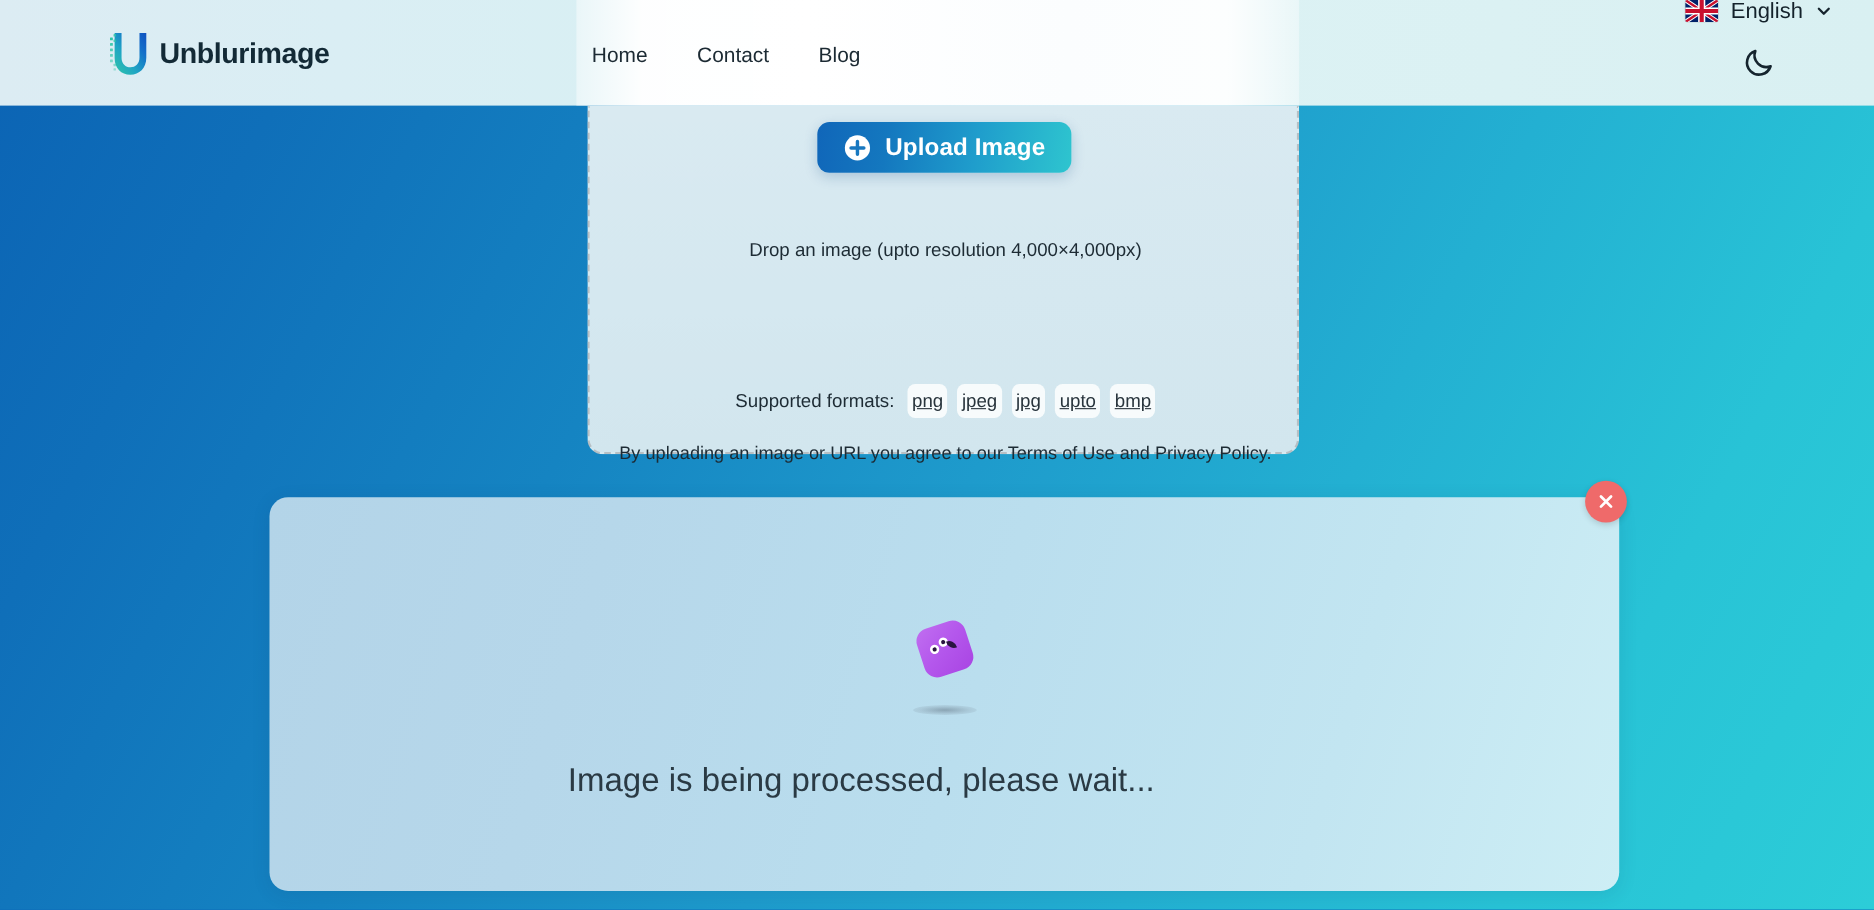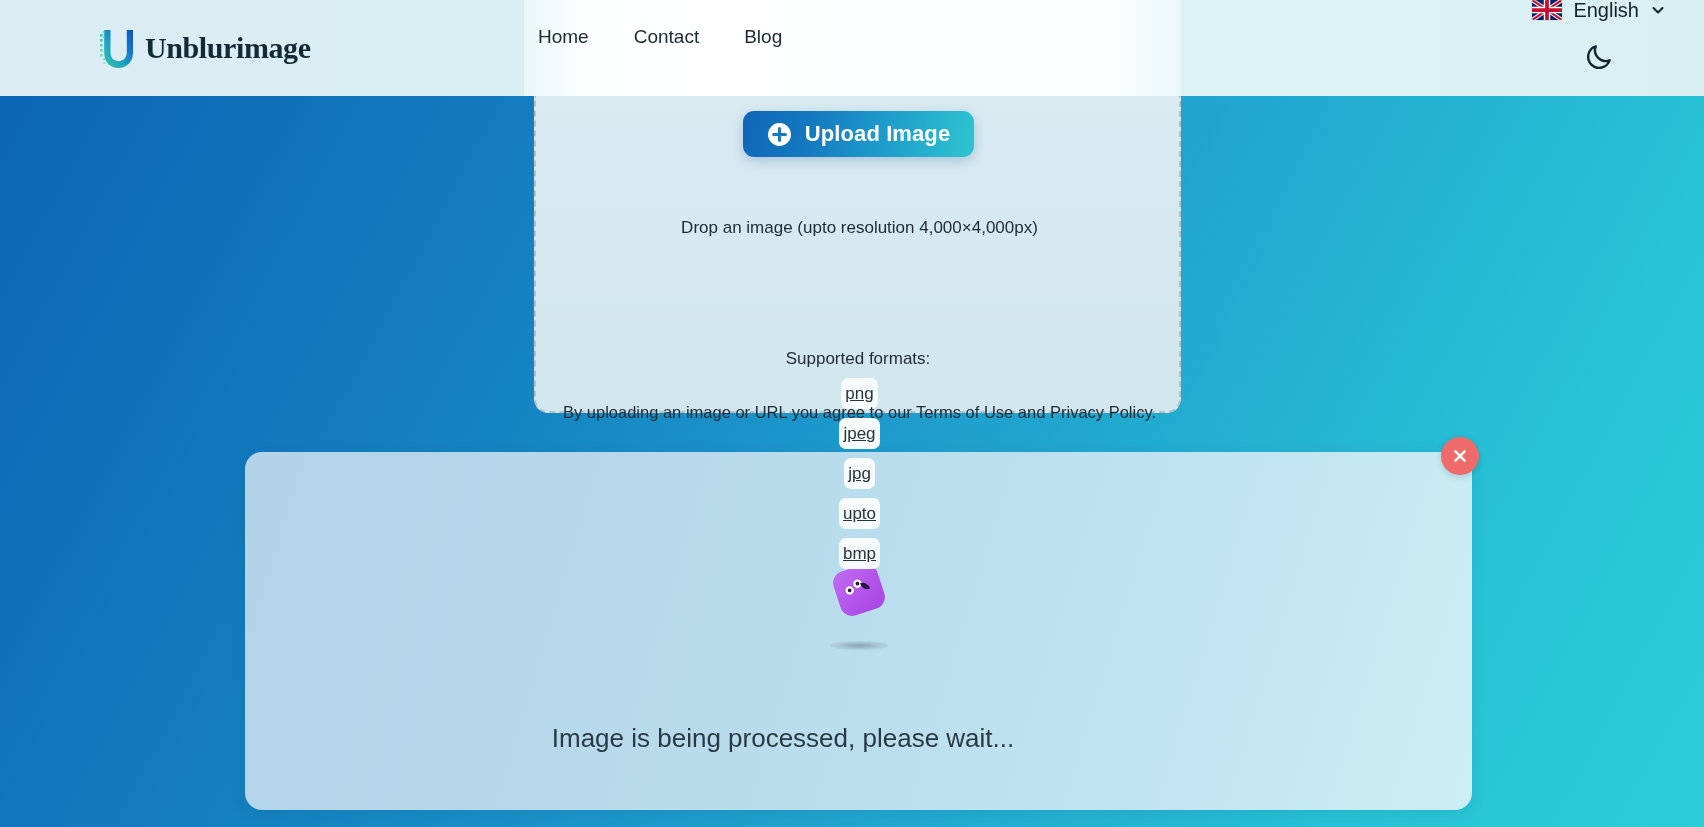--- a/index.html
+++ b/index.html
@@ -42,25 +42,25 @@
        rgba(255,255,255,0.92) 90%,
        rgba(255,255,255,0.40) 100%);
   }
   #brand {
     position:absolute; left:100px; top:26px;
     display:flex; align-items:center; gap:11px;
     height:44px;
   }
   #brand-logo { width:34px; height:42px; display:block; }
   #brand-name {
-    font-size:30px; font-weight:bold; color:#132a36;
-    letter-spacing:-0.4px; line-height:1;font-family:Liberation Serif, serif;
+    font-size:26px; font-weight:bold; color:#132a36;
+    letter-spacing:-0.4px; line-height:1;
   }
   #nav {
-    position:absolute; left:536px; top:2px; height:68px;
+    position:absolute; left:536px; top:16px; height:68px;
     display:flex; align-items:center; gap:41px;
   }
   .nav-link {
     font-size:19px; color:#1c2a33; text-decoration:none;
     line-height:1; cursor:pointer; padding:4px 2px;
   }
   #header-right {
     position:absolute; right:38px; top:0; height:96px;
     display:flex; align-items:center; gap:22px;flex-direction:column;
   }
@@ -98,21 +98,21 @@
   #upload-label {
     font-size:22px; font-weight:bold; color:#ffffff;
     line-height:1; letter-spacing:0.1px;
   }
   #drop-hint {
     position:absolute; left:0; top:122px; width:647px;
     text-align:center; font-size:17px; color:#1d2b34;
   }
   #formats-row {
     position:absolute; left:0; top:253px; width:647px;
-    display:flex; align-items:center; justify-content:center; gap:9px;flex-direction:column;
+    display:flex; align-items:center; justify-content:center; gap:9px;
   }
   #formats-label { font-size:17px; color:#1d2b34; margin-right:3px; }
   .format-pill {
     background:#f7fbfc; border-radius:7px;
     padding:7px 4px; font-size:17px; color:#28343c; line-height:1;text-decoration:underline;
   }
   #terms-line {
     position:absolute; left:0; top:307px; width:647px;
     text-align:center; font-size:16.5px; color:#1d2b34;
   }
@@ -150,21 +150,21 @@
   #loader-face {
     position:absolute; left:7px; top:11px; width:32px; height:18px;
   }
   #loader-shadow {
     margin-top:28px;
     width:58px; height:9px; border-radius:50%;
     background:radial-gradient(ellipse at center,rgba(80,95,110,0.45) 0%,rgba(110,125,140,0.20) 55%,rgba(150,165,180,0) 100%);
   }
   #processing-text {
     position:absolute; left:0; top:243px; width:1076px;
-    text-align:center; font-size:26px; color:#2a3a44; line-height:1;margin-top:30px;
+    text-align:center; font-size:30px; color:#2a3a44; line-height:1;
   }
 </style>
 </head>
 <body>
 
 <div id="page">
 
   <div id="header">
     <div id="header-panel"></div>
 

